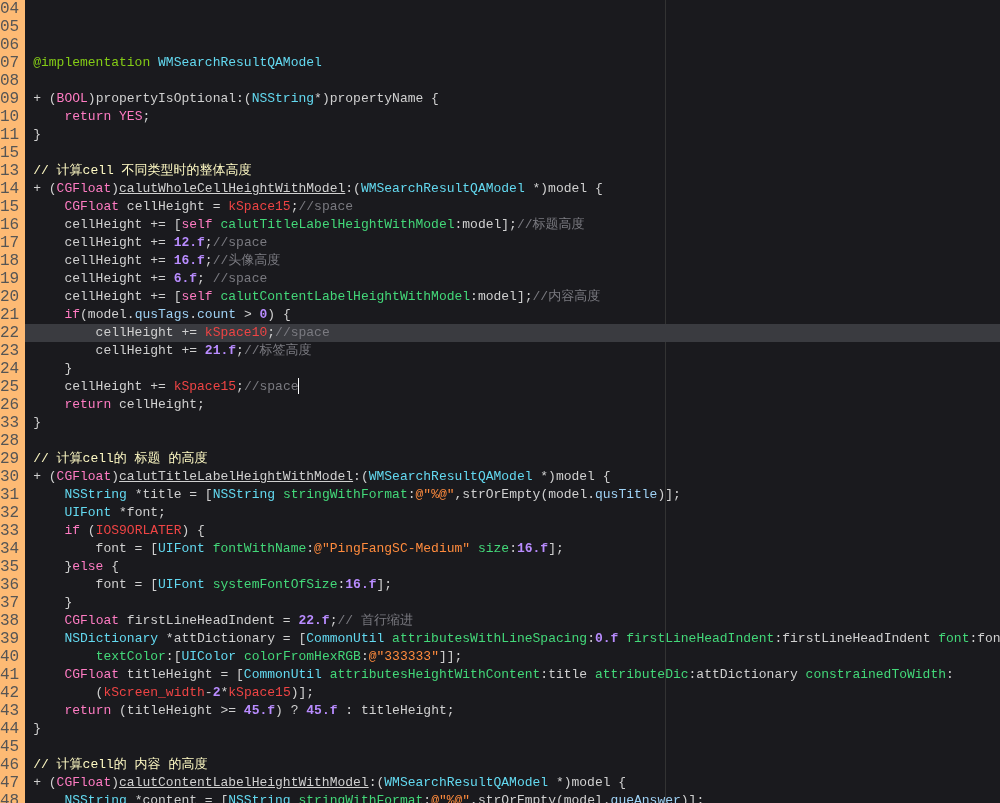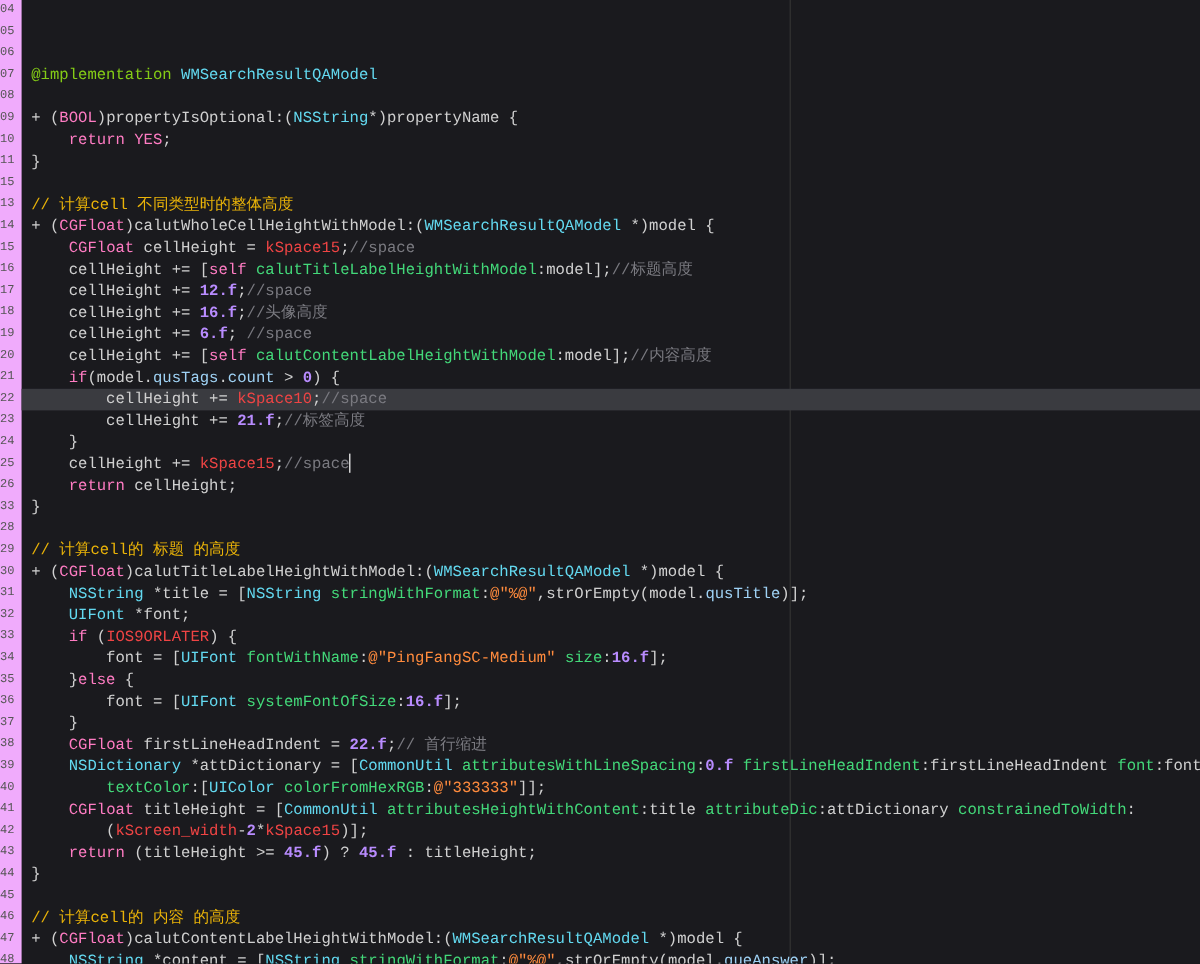--- a/index.html
+++ b/index.html
@@ -10,26 +10,26 @@
   line-height: 18px;
   overflow: hidden;
 }
 .editor {
   display: flex;
   width: 1000px;
   height: 803px;
 }
 .gutter {
   width: 28px;
-  background: #f0abfc;
+  background: #fdba74;
   color: #555;
   text-align: center;
   padding-right: 6px;
   user-select: none;
-  font-size: 10px;
+  font-size: 16px;
 }
 .gutter div { height: 18px; }
 .code {
   flex: 1;
   position: relative;
   white-space: pre;
   color: #d0d0d0;
 }
 .code-line {
   height: 18px;
@@ -59,27 +59,27 @@
   height: 16px;
   background: #fff;
   vertical-align: middle;
   position: relative;
   top: -1px;
 }
 
 .k-dir    { color: #84cc16; }      
 .k-type   { color: #63d9f0; margin-top: 32px; }      
 .k-key    { color: #ff7cc3; }      
-.k-var    { color: #d0d0d0; }
+.k-var    { color: #d0d0d0; text-decoration: underline; }
 .k-func   { color: #43d879; }      
 .k-self   { color: #ff7cc3; }
 .k-num    { color: #b98cff; font-weight: bold; }
 .k-str    { color: #ff8b3d; }
 .k-com    { color: #7a7a80; }
-.k-com2   { color: #eab308; }      
+.k-com2   { color: #fef9c3; }      
 .k-yellow { color: #ef4444; text-align: right; }
 .k-prop   { color: #9fd2f5; }
 </style>
 </head>
 <body>
 
 <div class="editor">
   <div class="gutter" id="gutter">
       <div>04</div>
       <div>05</div>

